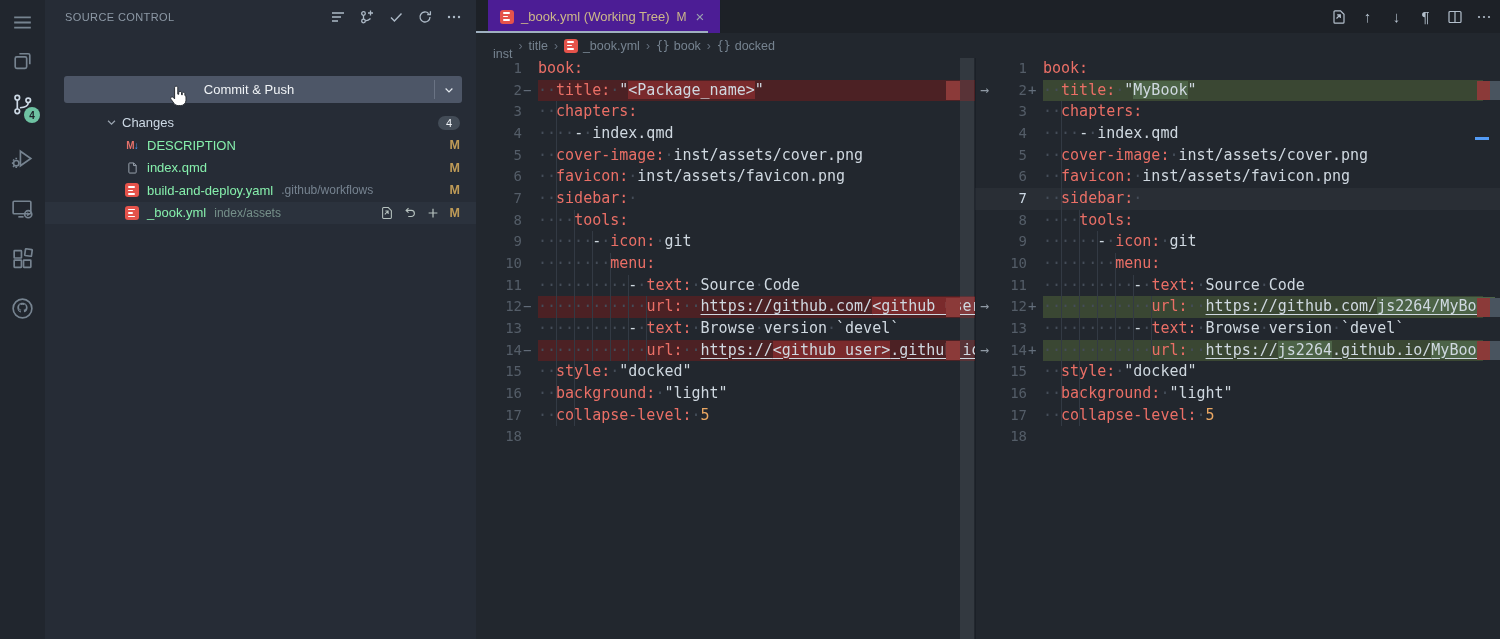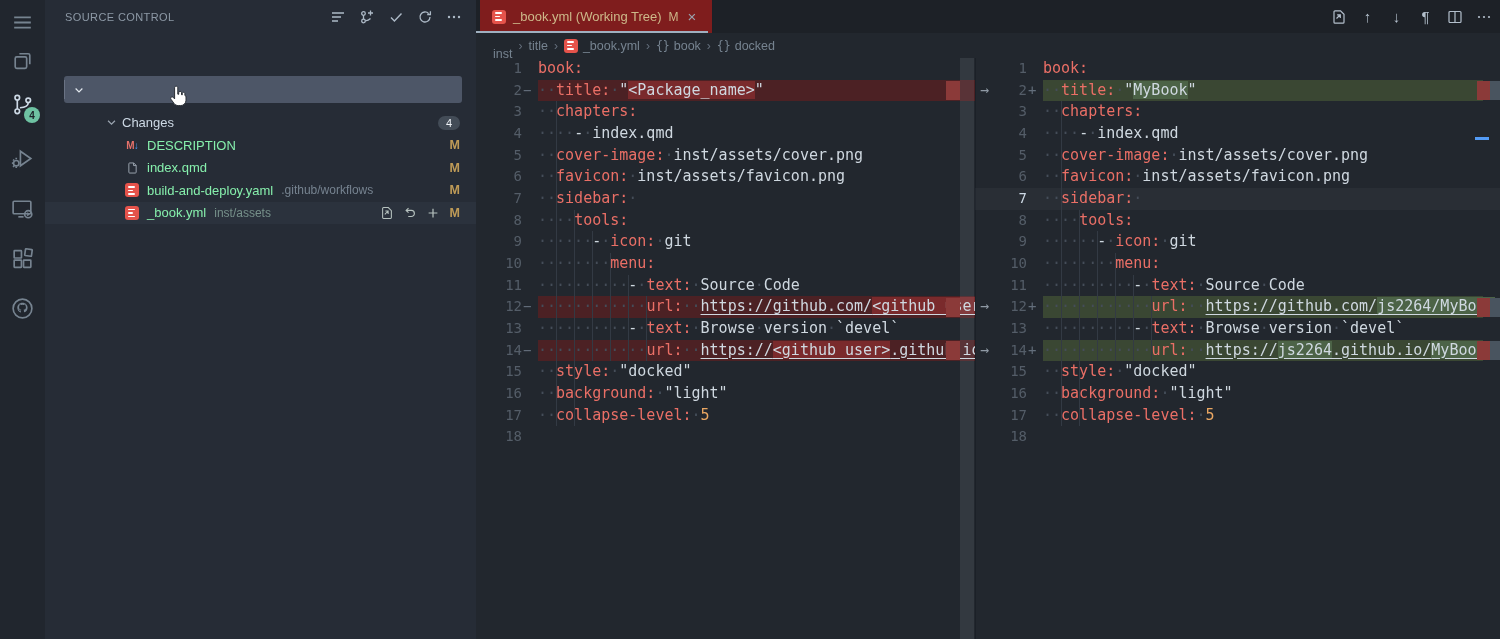--- a/index.html
+++ b/index.html
@@ -47,21 +47,21 @@
   .m-badge{position:absolute;right:16px;color:#bf9b57;font-size:12.5px;font-weight:bold;}
   .desc-icon{font-size:10px;font-weight:bold;color:#e5716a;letter-spacing:-1px;}
   .desc-icon .dn{color:#539bf5;}
   .yaml-chip{width:14px;height:14px;border-radius:3px;background:#e5534b;display:flex;flex-direction:column;justify-content:center;gap:2px;padding-left:3px;box-sizing:border-box;}
   .yaml-chip i{display:block;height:1.5px;background:#fff;border-radius:1px;}
   .yaml-chip i.l1{width:7px}.yaml-chip i.l2{width:5px}.yaml-chip i.l3{width:7px}
 
   
   .editor{position:absolute;left:476px;top:0;right:0;height:639px;background:#22272e;}
   .tabbar{position:absolute;left:0;top:0;right:0;height:33px;background:#1d2127;}
-  .tab{position:absolute;left:4px;top:0;width:232px;height:33px;background:#7f1d1d;display:flex;align-items:center;border-right:1px solid #1b2027;}
+  .tab{position:absolute;left:12px;top:0;width:232px;height:33px;background:#4c1d95;display:flex;align-items:center;border-right:1px solid #1b2027;}
   .tab-underline{position:absolute;left:0;bottom:0;width:232px;height:2px;background:#9fb0c0;}
   .tab .yaml-chip{margin-left:12px;margin-right:7px;flex:none;}
   .tab-label{color:#cdb98a;font-size:13px;white-space:nowrap;}
   .tab-mbadge{color:#cdb98a;font-size:12px;margin-left:7px;}
   .tab-close{margin-left:9px;color:#9aa4af;font-size:15px;line-height:1;}
   .ed-toolbar{position:absolute;right:8px;top:0;height:33px;display:flex;align-items:center;gap:12px;color:#b3bfcc;}
   .ed-toolbar .ticon{width:17px;height:17px;display:flex;align-items:center;justify-content:center;font-size:15px;}
   .ed-toolbar svg{width:16px;height:16px;display:block;}
 
   .breadcrumb{position:absolute;left:0;top:33px;right:0;height:25px;display:flex;align-items:center;color:#768390;font-size:12.5px;}
@@ -191,20 +191,21 @@
               <circle cx="3" cy="8" r="1.2"></circle>
               <circle cx="8" cy="8" r="1.2"></circle>
               <circle cx="13" cy="8" r="1.2"></circle>
             </svg>
           </span>
       </span>
     </div>
 
 
     <div class="commit-btn">
+      <span class="commit-btn-label">Commit &amp; Push</span>
       <span class="commit-btn-divider"></span>
       <span class="commit-btn-chev">
         <svg viewBox="0 0 16 16" fill="none" stroke="currentColor" stroke-width="1.6">
             <path d="M3.5 6l4.5 4.5L12.5 6"></path>
           </svg>
       </span>
     </div>
 
     <div class="changes-header">
       <span class="changes-twisty">
@@ -248,21 +249,21 @@
         </div>
         <div class="file-row selected">
           <span class="file-icon">
             <span class="yaml-chip">
               <i class="l1"></i>
               <i class="l2"></i>
               <i class="l3"></i>
             </span>
           </span>
           <span class="file-name">_book.yml</span>
-          <span class="file-path teal">inst/assets</span>
+          <span class="file-path teal">index/assets</span>
           <span class="file-actions">
             <span>
               <svg viewBox="0 0 16 16" fill="none" stroke="currentColor" stroke-width="1.2">
                 <path d="M9.5 1.8H4a1 1 0 0 0-1 1v10.4a1 1 0 0 0 1 1h8a1 1 0 0 0 1-1V5.3z"></path>
                 <path d="M5.5 9.5L9 6M9.3 9V5.8H6.1"></path>
               </svg>
             </span>
             <span>
               <svg viewBox="0 0 16 16" fill="none" stroke="currentColor" stroke-width="1.3">
                 <path d="M4 5h5.5a3.5 3.5 0 0 1 0 7H6"></path>

